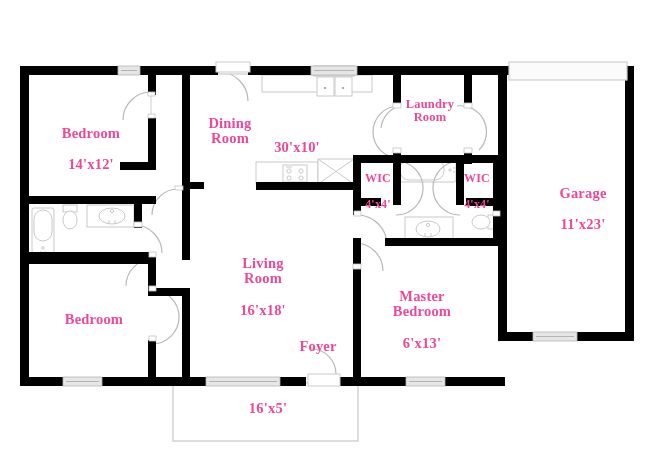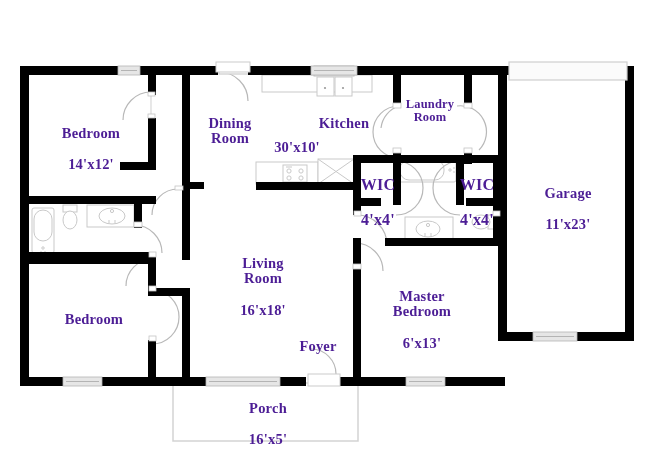--- a/index.html
+++ b/index.html
@@ -18,31 +18,31 @@
   #plan-svg {
     position: absolute;
     left: 0;
     top: 0;
     width: 650px;
     height: 466px;
   }
   .rm-label {
     position: absolute;
     text-align: center;
-    color: #4c1d95;
+    color: #ec4899;
     font-weight: bold;
     line-height: 1.08;
     white-space: pre-line;
     font-family: "Liberation Serif", "DejaVu Serif", serif;
     letter-spacing: .2px;
     pointer-events: none;
   }
   .sz-14 { font-size: 14.5px; }
   .sz-12 { font-size: 12.5px; }
-  .sz-10 { font-size: 16px; }
+  .sz-10 { font-size: 12px; }
   .dim-line { display: block; }
 </style>
 </head>
 <body>
 
 <div id="plan-root">
 
   <svg id="plan-svg" viewBox="0 0 650 466">
 
     <g>
@@ -288,34 +288,31 @@
   <div class="rm-label sz-14" style="left:0px; top:110px; width:182px;">
     <span class="dim-line">Bedroom</span>
     <span class="dim-line">14'x12'</span>
   </div>
 
   <div class="rm-label sz-14" style="left:170px; top:100px; width:120px;">
     <span class="dim-line">Dining
 Room</span>
   </div>
 
-  <div class="rm-label sz-14" style="left:289px; top:100px; width:110px;">
-    <span class="dim-line">Kitchen</span>
-  </div>
 
   <div class="rm-label sz-14" style="left:237px; top:124px; width:120px;">
     <span class="dim-line">30'x10'</span>
   </div>
 
   <div class="rm-label sz-12" style="left:385px; top:84px; width:90px;">
     <span class="dim-line">Laundry
 Room</span>
   </div>
 
-  <div class="rm-label sz-14" style="left:503px; top:170px; width:130px;">
+  <div class="rm-label sz-14" style="left:518px; top:170px; width:130px;">
     <span class="dim-line">Garage</span>
     <span class="dim-line">11'x23'</span>
   </div>
 
   <div class="rm-label sz-10" style="left:354px; top:159px; width:48px;">
     <span class="dim-line">WIC</span>
     <span class="dim-line">4'x4'</span>
   </div>
 
   <div class="rm-label sz-10" style="left:453px; top:159px; width:48px;">
@@ -337,17 +334,16 @@
     <span class="dim-line">Master
 Bedroom</span>
     <span class="dim-line">6'x13'</span>
   </div>
 
   <div class="rm-label sz-14" style="left:272px; top:323px; width:92px;text-align:center;">
     <span class="dim-line">Foyer</span>
   </div>
 
   <div class="rm-label sz-14" style="left:208px; top:385px; width:120px;">
-    <span class="dim-line">Porch</span>
     <span class="dim-line">16'x5'</span>
   </div>
 
 </div>
 
 </body></html>

